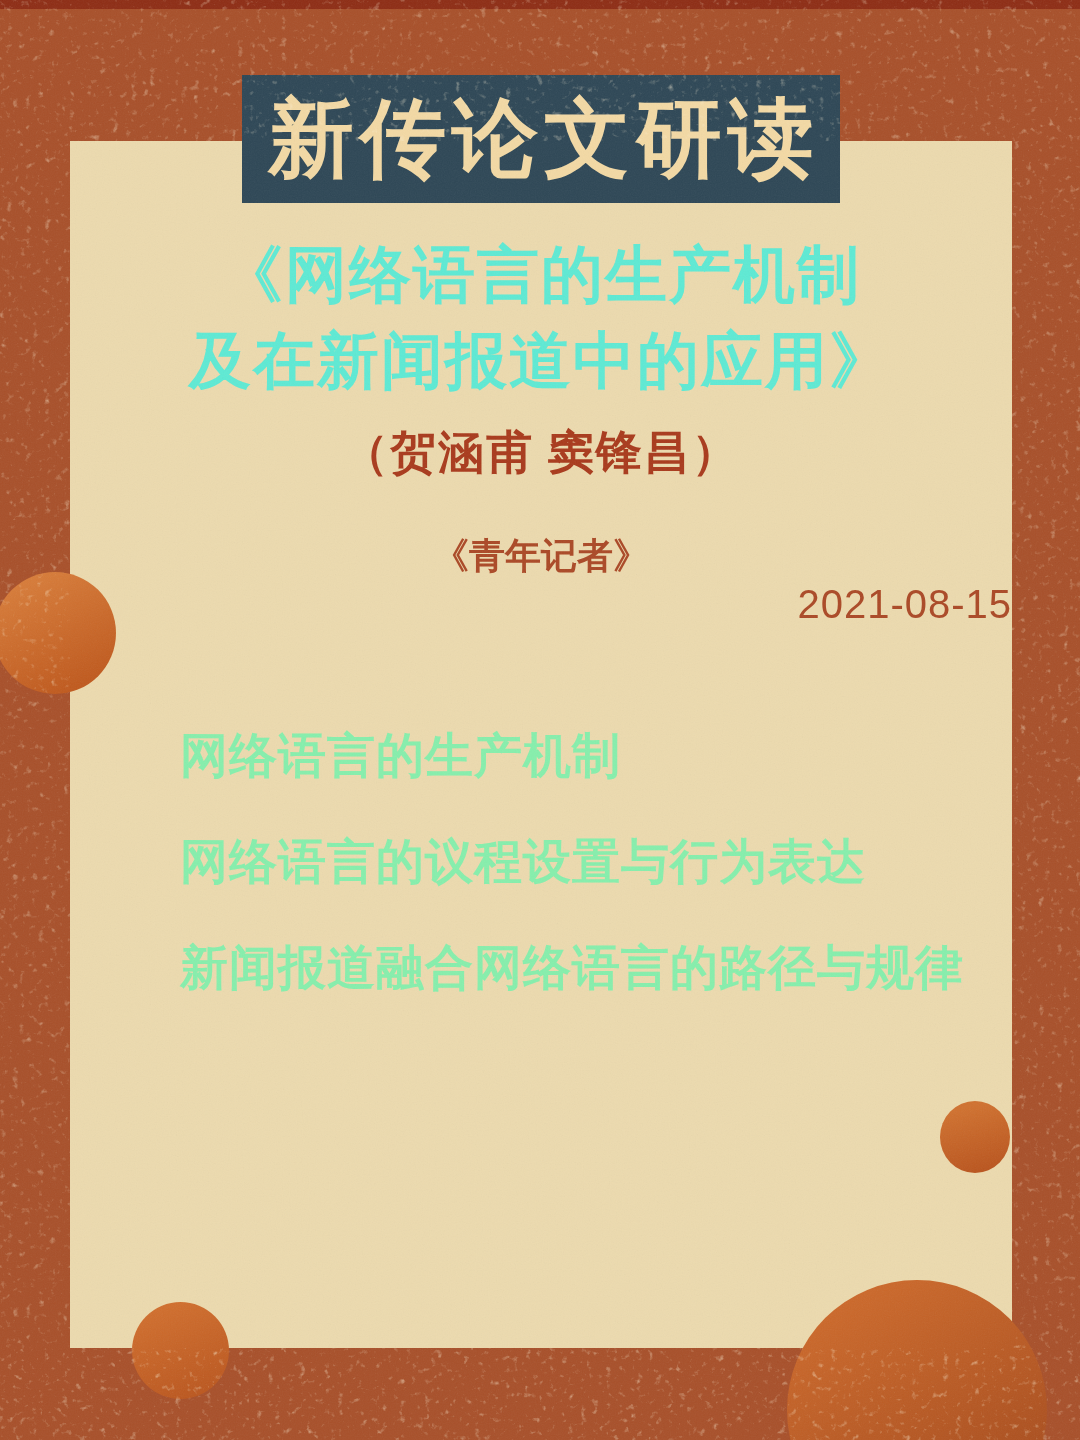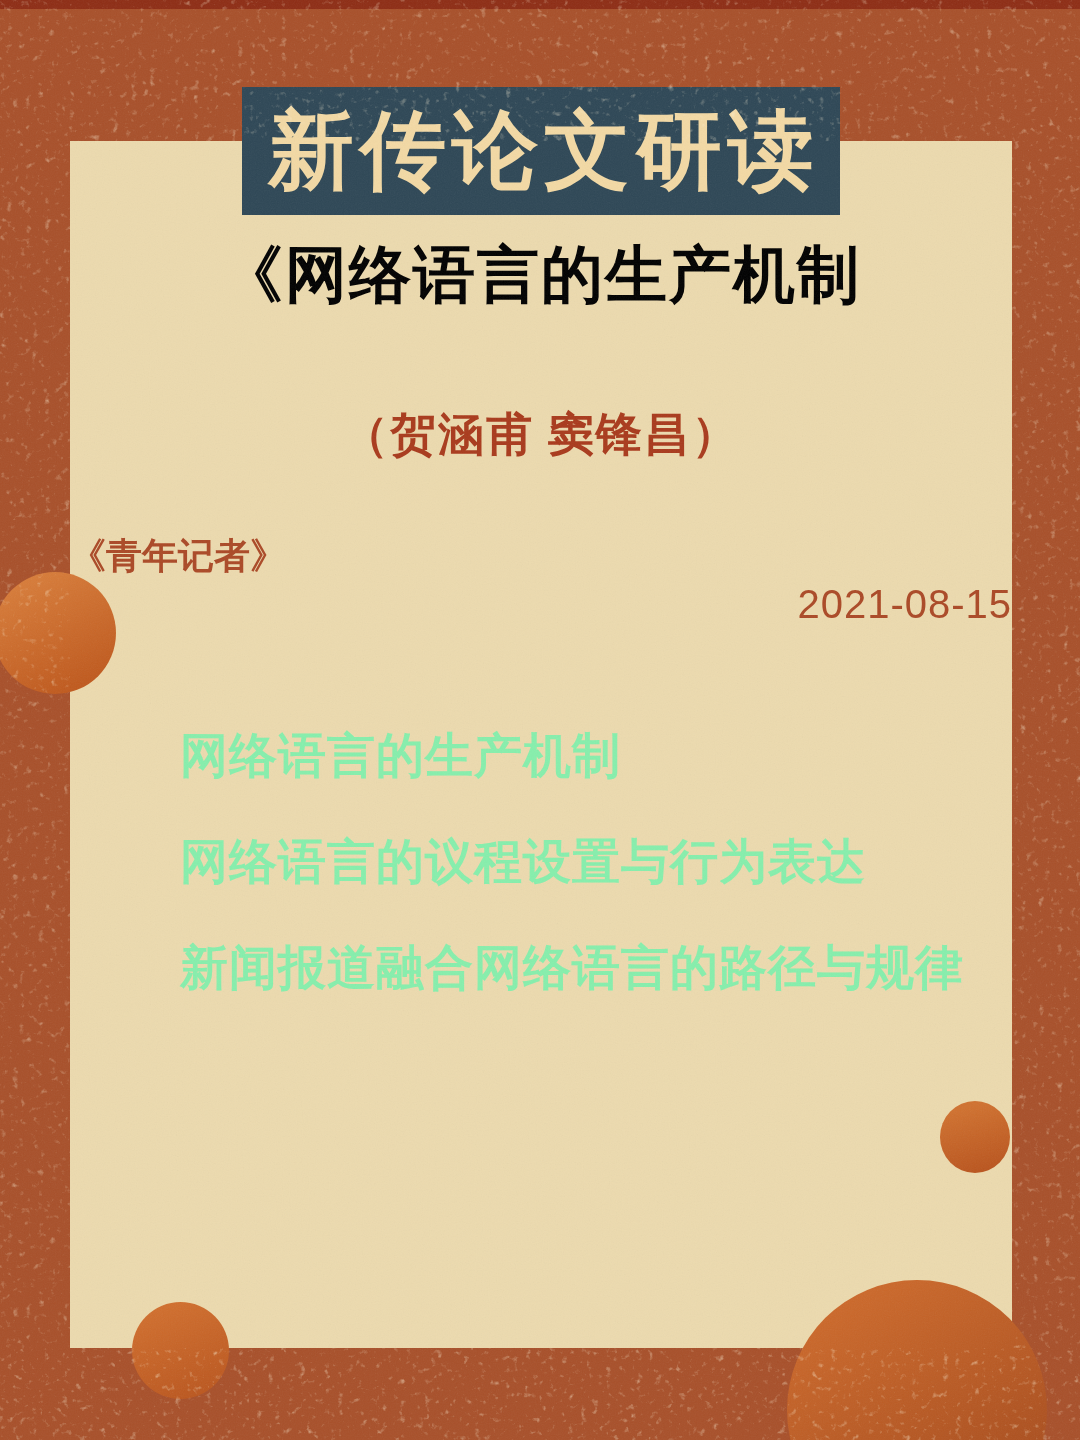--- a/index.html
+++ b/index.html
@@ -22,21 +22,21 @@
     background: #8e2d15;
   }
   .paper-card {
     position: absolute;
     left: 70px; top: 141px;
     width: 942px; height: 1207px;
     background: #ecdaae;
   }
   .banner {
     position: absolute;
-    left: 242px; top: 87px;
+    left: 242px; top: 75px;
     width: 598px; height: 128px;
     background: #2e4756;
     display: flex;
     align-items: center;
     justify-content: center;
     z-index: 5;
   }
   .banner-title {
     font-family: "Liberation Serif", "DejaVu Serif", serif;
     font-weight: 900;
@@ -50,41 +50,41 @@
   .paper-title {
     position: absolute;
     left: 70px; top: 232px;
     width: 942px;
     text-align: center;
     font-family: "Liberation Serif", "DejaVu Serif", serif;
     font-weight: 900;
     font-size: 62px;
     line-height: 86px;
     letter-spacing: 2px;
-    color: #000000;
+    color: #5eead4;
     z-index: 3;
   }
   .paper-authors {
     position: absolute;
-    left: 70px; top: 406px;
+    left: 70px; top: 424px;
     width: 942px;
     text-align: center;
     font-family: "Liberation Serif", "DejaVu Serif", serif;
     font-weight: 900;
     font-size: 46px;
     line-height: 58px;
     letter-spacing: 2px;
     color: #a93a1c;
     z-index: 3;
   }
   .journal-name {
     position: absolute;
     left: 70px; top: 534px;
     width: 942px;
-    text-align: left;
+    text-align: center;
     font-weight: 600;
     font-size: 36px;
     line-height: 44px;
     color: #ab4926;
     z-index: 3;
   }
   .publish-date {
     position: absolute;
     left: 70px; top: 580px;
     width: 942px;
@@ -152,20 +152,21 @@
   <div class="top-strip"></div>
 
   <div class="paper-card"></div>
 
   <div class="banner">
     <div class="banner-title">新传论文研读</div>
   </div>
 
   <div class="paper-title">
     <div>《网络语言的生产机制</div>
+    <div>及在新闻报道中的应用》</div>
   </div>
 
   <div class="paper-authors">（贺涵甫 窦锋昌）</div>
 
   <div class="journal-name">《青年记者》</div>
 
   <div class="publish-date">2021-08-15</div>
 
   <div class="topics-list">
     <div class="topic-item">网络语言的生产机制</div>

